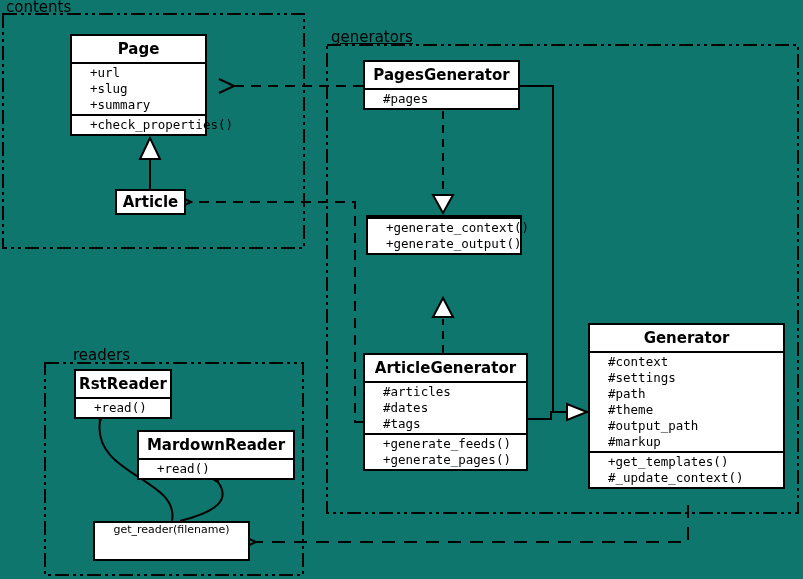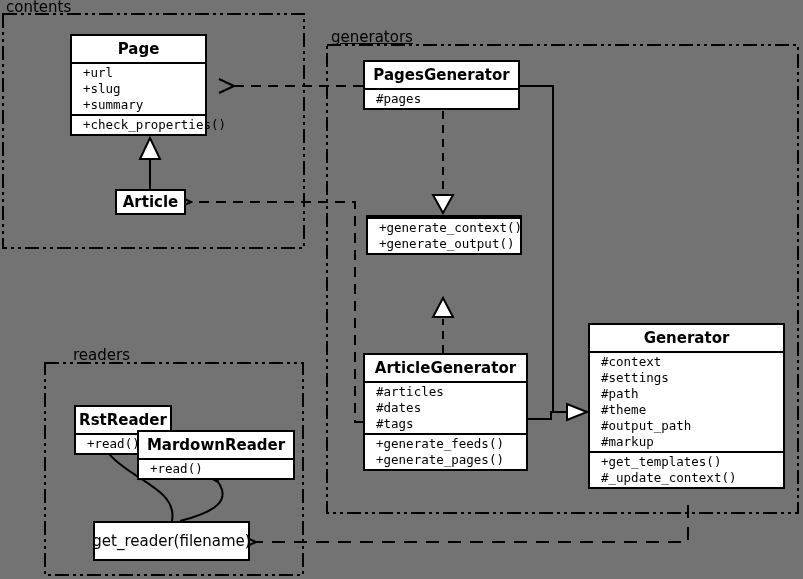--- a/index.html
+++ b/index.html
@@ -1,18 +1,18 @@
 <!DOCTYPE html>
 <html><head>
 <meta charset="utf-8">
 <style>
   html,body { margin:0; padding:0; background:#ffffff; }
   #canvas {
     position:relative; width:803px; height:579px;
-    background:#737373; overflow:hidden;
+    background:#0f766e; overflow:hidden;
     font-family:"DejaVu Sans", sans-serif; color:#000;
   }
   #wires { position:absolute; left:0; top:0; z-index:1; }
 
   .pkg-label {
     position:absolute; z-index:3;
     font-size:15px; line-height:15px; color:#000;
   }
 
   .uml-class {
@@ -21,30 +21,30 @@
   }
   .uml-title {
     font-weight:bold; font-size:15px; line-height:26px;
     text-align:center; white-space:nowrap;
   }
   .uml-title.small { line-height:22px; }
   .stereo {
     font-family:"DejaVu Sans Mono", monospace; font-weight:normal;
     font-size:12px; line-height:16px; text-align:center;
   }
-  .compartment { border-top:2px solid #000; padding:1px 11px; }
+  .compartment { border-top:2px solid #000; padding:1px 18px; }
   .mono {
     font-family:"DejaVu Sans Mono", monospace;
     font-size:12.5px; line-height:16px; white-space:pre;
   }
   .plain-box {
     position:absolute; z-index:2; box-sizing:border-box;
     background:#fff; border:2px solid #000;
-    display:flex; align-items:center; justify-content:center;
-    font-size:15px; white-space:nowrap;
+    display:flex; align-items:flex-start; justify-content:center;
+    font-size:11px; white-space:nowrap;
   }
 </style>
 </head>
 <body>
 
 <div id="canvas">
 
   <svg id="wires" width="803" height="579" viewBox="0 0 803 579">
     <defs>
       <marker id="openArrow" viewBox="0 0 20 16" refX="2" refY="8" markerWidth="20" markerHeight="16" markerUnits="userSpaceOnUse" orient="auto">
@@ -137,21 +137,21 @@
       <div class="mono">#theme</div>
       <div class="mono">#output_path</div>
       <div class="mono">#markup</div>
     </div>
     <div class="compartment">
       <div class="mono">+get_templates()</div>
       <div class="mono">#_update_context()</div>
     </div>
   </div>
 
-  <div class="uml-class" style="left:74px; top:369px; width:98px;margin-top:36px;">
+  <div class="uml-class" style="left:74px; top:369px; width:98px;">
     <div class="uml-title">RstReader</div>
     <div class="compartment">
       <div class="mono">+read()</div>
     </div>
   </div>
 
   <div class="uml-class" style="left:137px; top:430px; width:158px;">
     <div class="uml-title">MardownReader</div>
     <div class="compartment">
       <div class="mono">+read()</div>

